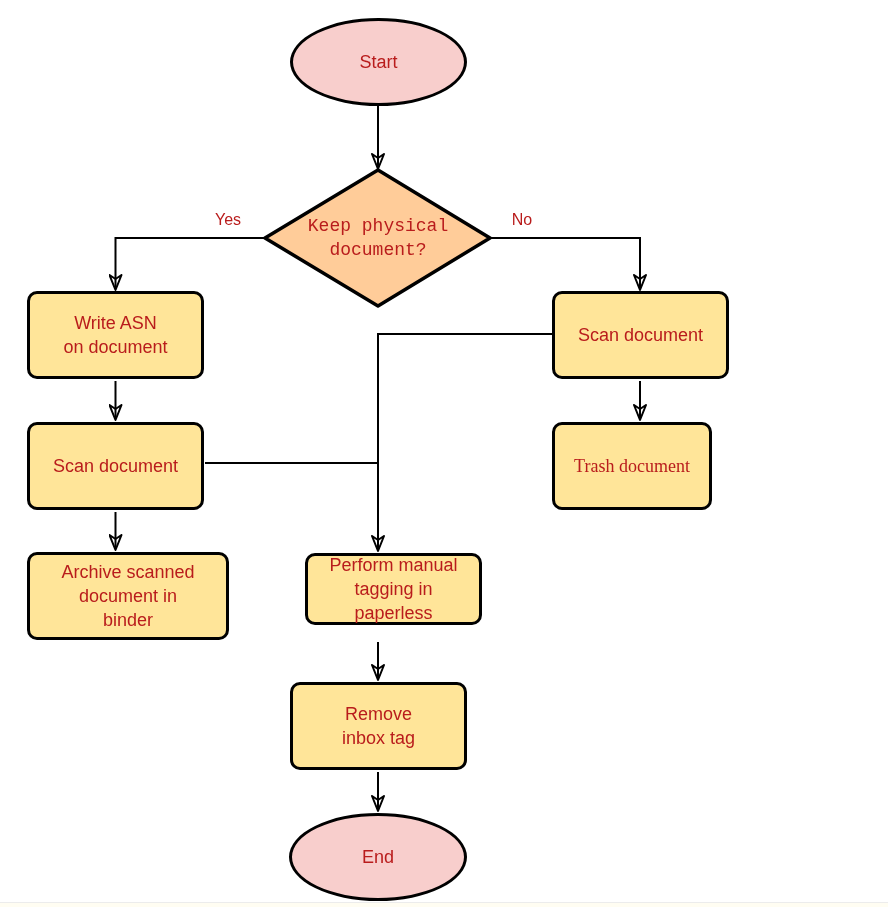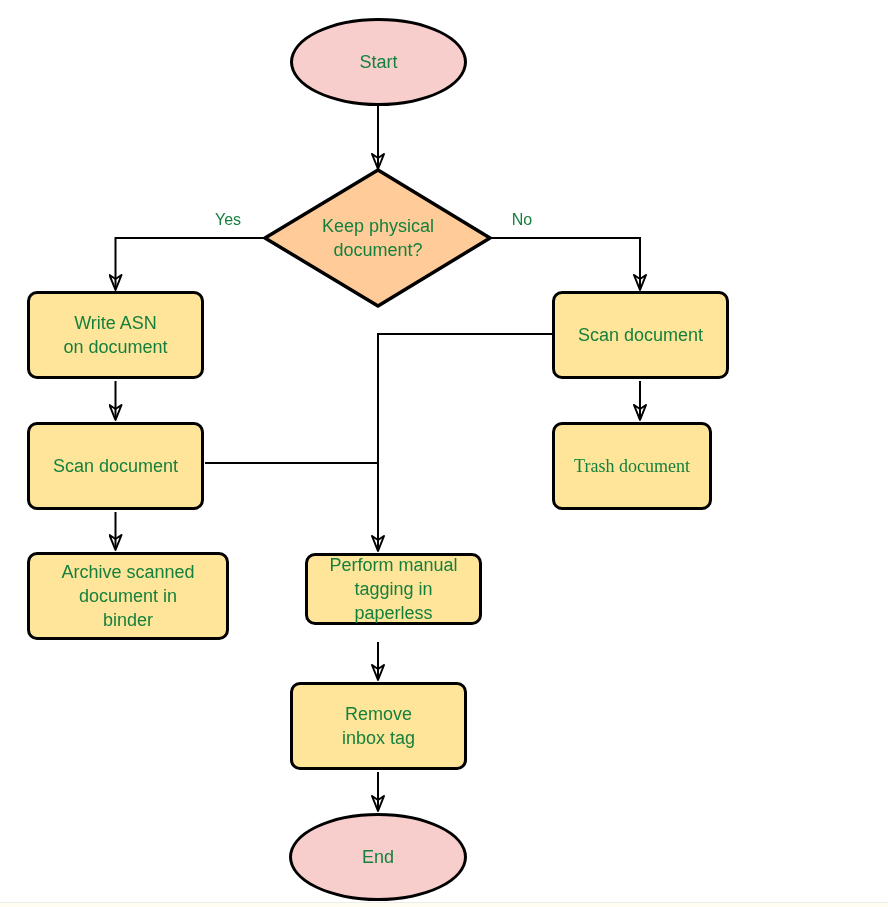--- a/index.html
+++ b/index.html
@@ -1,21 +1,21 @@
 <!DOCTYPE html>
 <html style="--process-fill: #FFE599; --decision-fill: #FFCC99; --terminal-fill: #F8CECC; --stroke: #000000;"><head>
 <meta charset="utf-8">
 <style>
   html,body{margin:0;padding:0;background:#ffffff;}
   #stage{
     position:relative;
     width:888px;height:907px;
     background:#ffffff;
     font-family:"Liberation Sans","DejaVu Sans",sans-serif;
-    color:#15803d;
+    color:#b91c1c;
     overflow:hidden;
   }
   #edges{position:absolute;left:0;top:0;}
   #edges path{fill:none;stroke:var(--stroke,#000);stroke-width:2;}
   #edges .diamond{
     fill:var(--decision-fill,#FFCC99);
     stroke:var(--stroke,#000);
     stroke-width:3.5;
     stroke-linejoin:round;
   }
@@ -57,21 +57,21 @@
   
   #n-start  {left:290px;top:18px; width:177px;height:88px;}
   #n-write  {left:27px; top:291px;width:177px;height:88px;align-items:center;}
   #n-scanl  {left:27px; top:422px;width:177px;height:88px;}
   #n-archive{left:27px; top:552px;width:202px;height:88px;}
   #n-scanr  {left:552px;top:291px;width:177px;height:88px;}
   #n-trash  {left:552px;top:422px;width:160px;height:88px;font-family:Liberation Serif, serif;}
   #n-tag    {left:305px;top:553px;width:177px;height:72px;}
   #n-remove {left:290px;top:682px;width:177px;height:88px;}
   #n-end    {left:289px;top:813px;width:178px;height:88px;}
-  #decision-label{left:283px;top:207px;width:190px;height:62px;}
+  #decision-label{left:283px;top:207px;width:190px;height:62px;font-family:Liberation Mono, monospace;}
   #lbl-yes{left:198px;top:211px;width:60px;}
   #lbl-no {left:492px;top:211px;width:60px;text-align:center;}
   #bottom-line{position:absolute;left:0;top:902px;width:888px;height:1px;background:#ececec;}
   #bottom-strip{position:absolute;left:0;top:903px;width:888px;height:4px;background:#fffdf2;}
 </style>
 </head>
 <body>
 
 <div id="stage">
 

